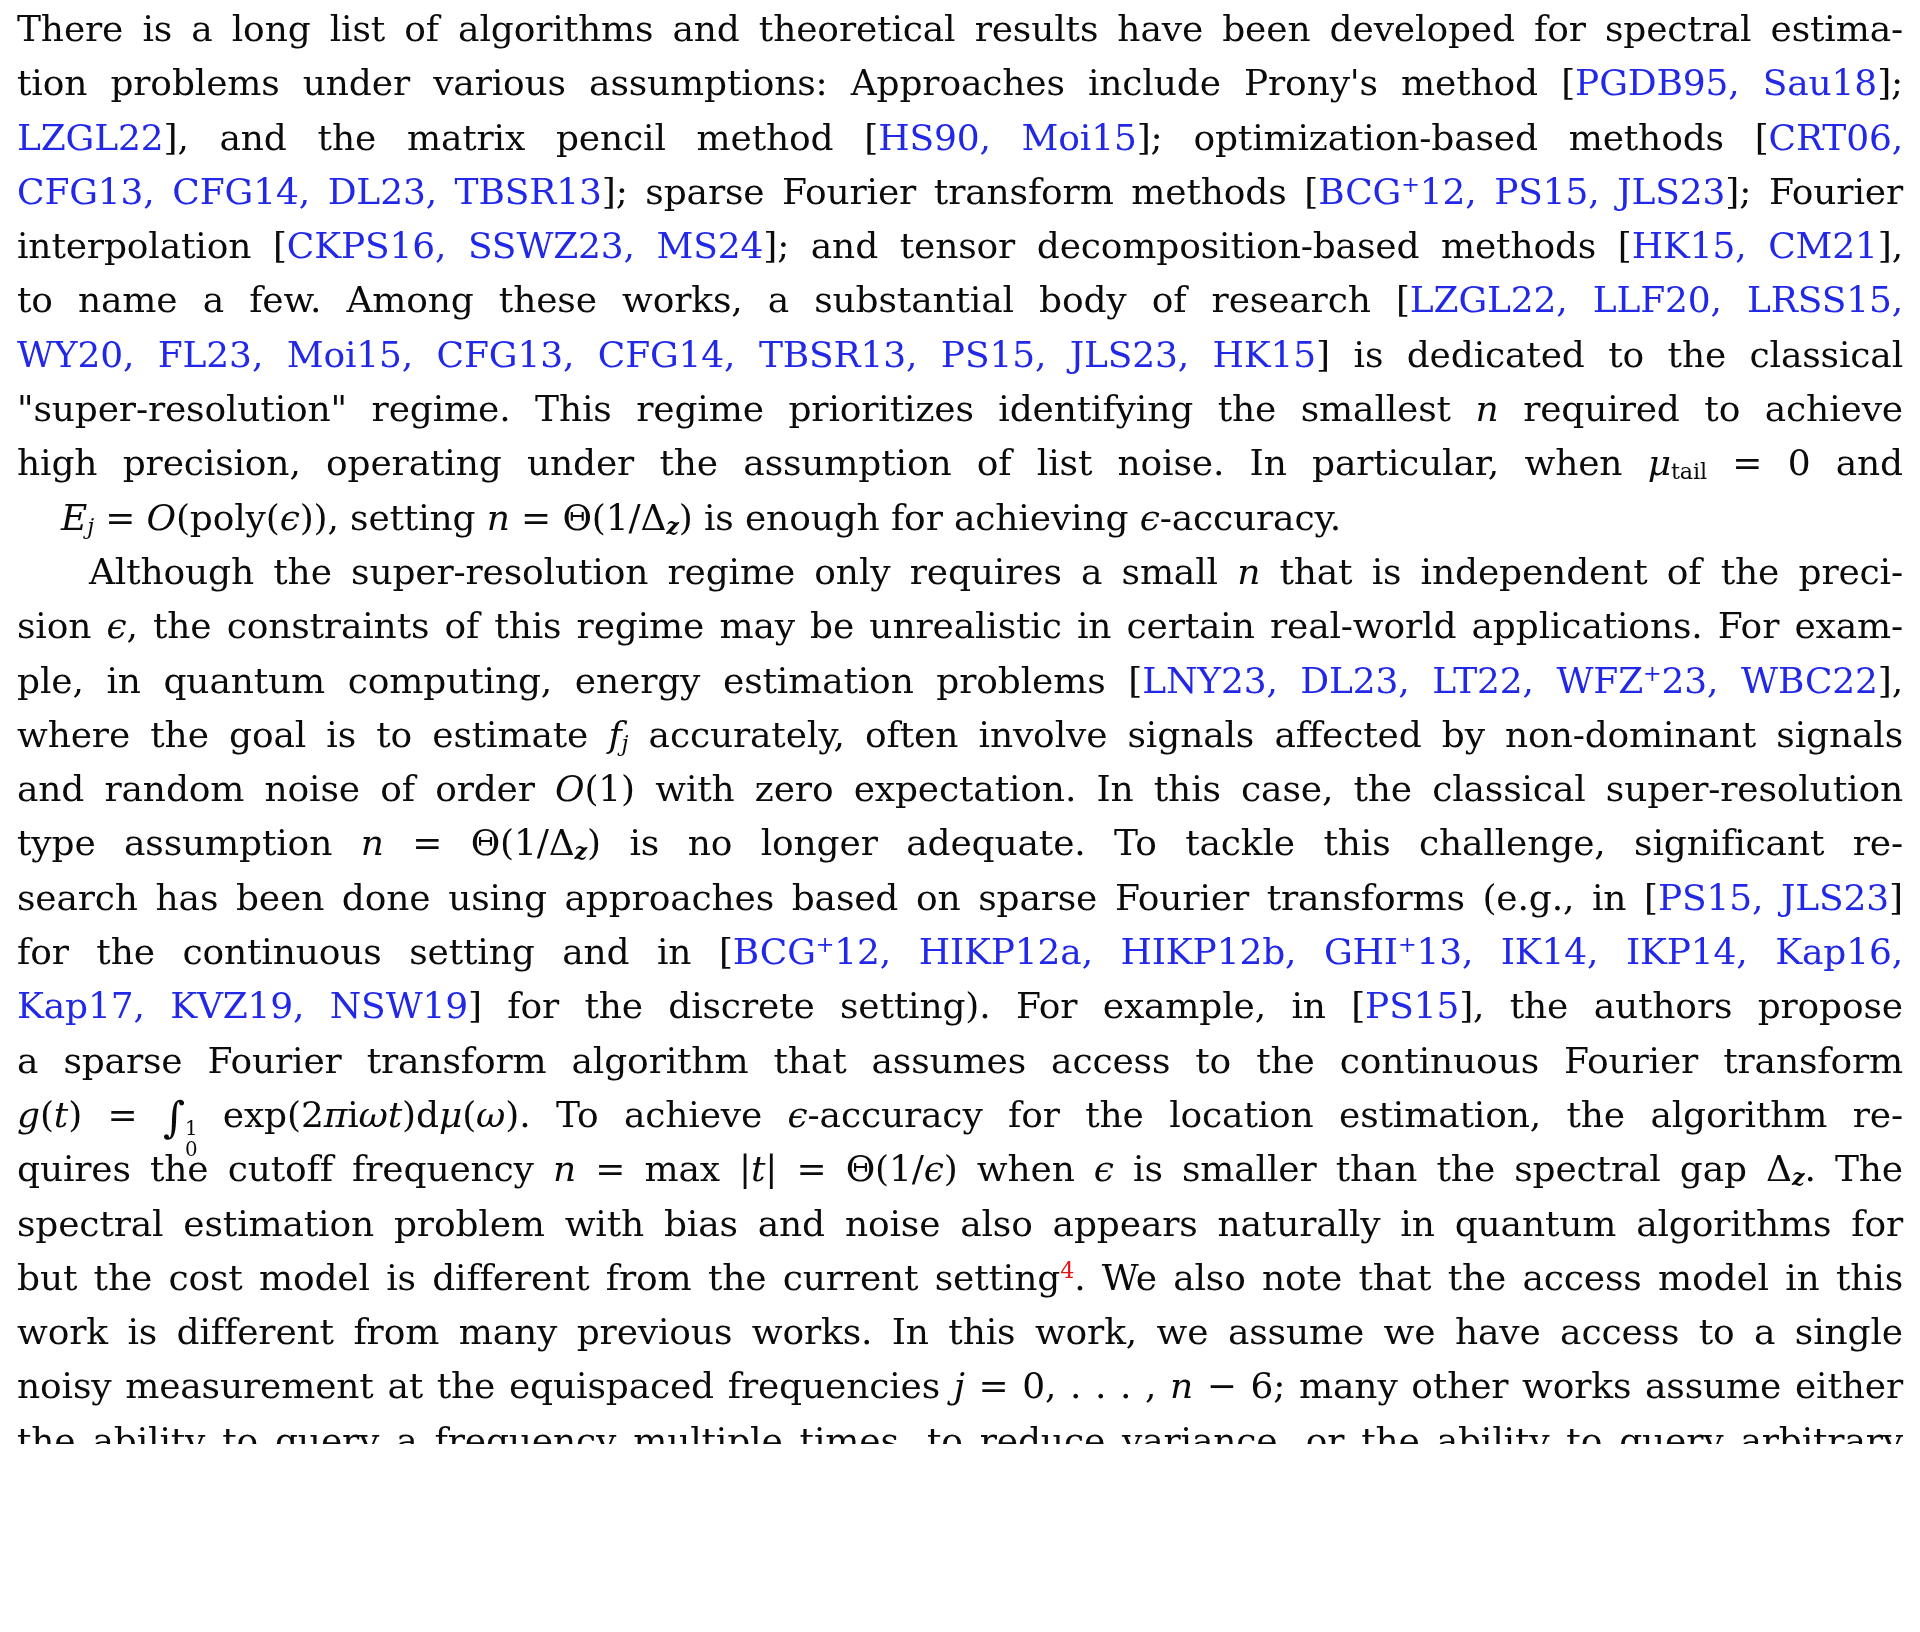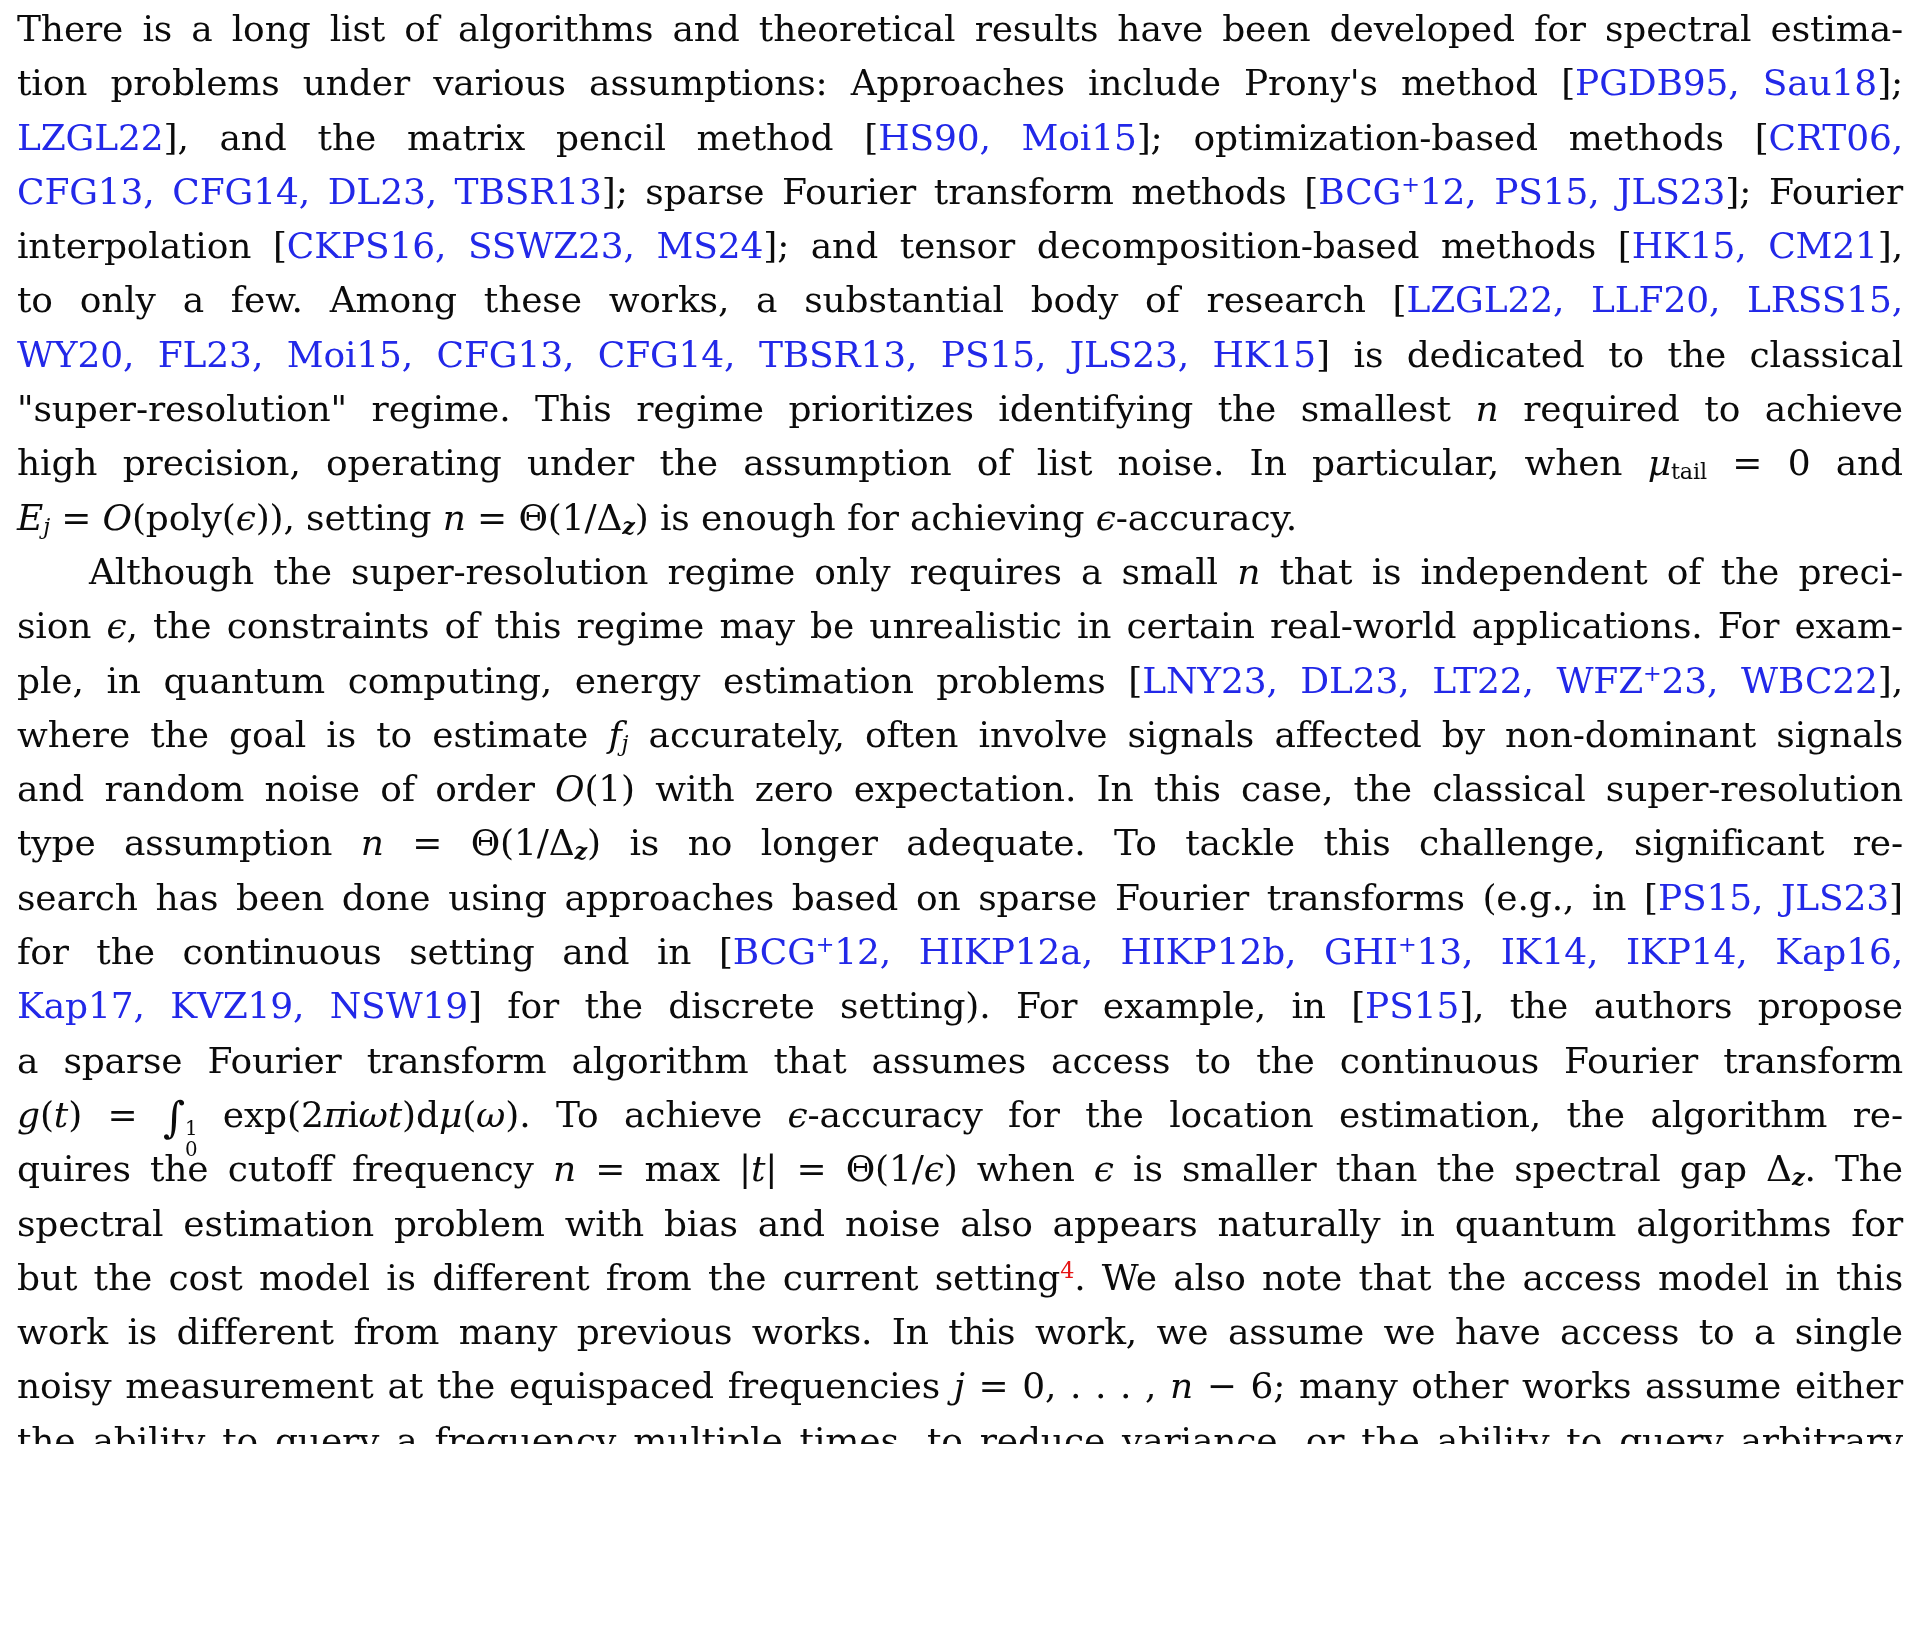--- a/index.html
+++ b/index.html
@@ -15,21 +15,21 @@
     padding:2px 17px 0 17px;background:var(--bg);overflow:hidden;
   }
   .line{
     font-family:"DejaVu Serif","DejaVu Sans","Liberation Serif",serif;
     font-size:36px;color:var(--ink);
     line-height:54.3px;height:54.3px;
     text-align:justify;text-align-last:justify;
     letter-spacing:-0.15px;
     white-space:normal;
   }
-  .line.lastline{text-align-last:left;}
+  .line.lastline{text-align-last:left;margin-left:44px;}
   .indent{display:inline-block;width:72px;}
   .t{color:var(--ink);}
   .lk{color:var(--link);}
   .sup{font-size:0.62em;vertical-align:0.52em;line-height:0;}
   .sb{font-size:0.62em;vertical-align:-0.18em;line-height:0;}
   .m{font-style:italic;font-family:"DejaVu Serif","DejaVu Sans",serif;}
   .rm{font-style:normal;}
   .bz{font-weight:bold;}
   .fn{color:var(--fnred);}
   .cal{font-style:italic;}
@@ -45,21 +45,21 @@
 <body>
 
 <div class="page">
   <div>
       <div>
         <div class="line"><span class="t">There is a long list of algorithms and theoretical results have been developed for spectral estima-</span></div>
         <div class="line"><span class="t">tion problems under various assumptions: Approaches include Prony's method [</span><span class="lk">PGDB95, Sau18</span><span class="t">];</span></div>
         <div class="line"><span class="lk">LZGL22</span><span class="t">], and the matrix pencil method [</span><span class="lk">HS90, Moi15</span><span class="t">]; optimization-based methods [</span><span class="lk">CRT06,</span></div>
         <div class="line"><span class="lk">CFG13, CFG14, DL23, TBSR13</span><span class="t">]; sparse Fourier transform methods [</span><span class="lk">BCG</span><span class="lk sup">+</span><span class="lk">12, PS15, JLS23</span><span class="t">]; Fourier</span></div>
         <div class="line"><span class="t">interpolation [</span><span class="lk">CKPS16, SSWZ23, MS24</span><span class="t">]; and tensor decomposition-based methods [</span><span class="lk">HK15, CM21</span><span class="t">],</span></div>
-        <div class="line"><span class="t">to only a few.  Among these works, a substantial body of research [</span><span class="lk">LZGL22, LLF20, LRSS15,</span></div>
+        <div class="line"><span class="t">to name a few.  Among these works, a substantial body of research [</span><span class="lk">LZGL22, LLF20, LRSS15,</span></div>
         <div class="line"><span class="lk">WY20, FL23, Moi15, CFG13, CFG14, TBSR13, PS15, JLS23, HK15</span><span class="t">] is dedicated to the classical</span></div>
         <div class="line"><span class="t">"super-resolution" regime.  This regime prioritizes identifying the smallest </span><span class="m">n</span><span class="t"> required to achieve</span></div>
         <div class="line"><span class="t">high precision, operating under the assumption of list noise.  In particular, when </span><span class="m">μ</span><span class="sb rm">tail</span><span class="t"> = 0 and</span></div>
         <div class="line lastline"><span class="m">E</span><span class="m sb">j</span><span class="t"> = </span><span class="m cal">O</span><span class="t">(poly(</span><span class="m">ϵ</span><span class="t">)), setting </span><span class="m">n</span><span class="t"> = Θ(1/Δ</span><span class="m sb bz">z</span><span class="t">) is enough for achieving </span><span class="m">ϵ</span><span class="t">-accuracy.</span></div>
       </div>
       <div>
         <div class="line"><span class="indent"></span><span class="t">Although the super-resolution regime only requires a small </span><span class="m">n</span><span class="t"> that is independent of the preci-</span></div>
         <div class="line"><span class="t">sion </span><span class="m">ϵ</span><span class="t">, the constraints of this regime may be unrealistic in certain real-world applications. For exam-</span></div>
         <div class="line"><span class="t">ple, in quantum computing, energy estimation problems [</span><span class="lk">LNY23, DL23, LT22, WFZ</span><span class="lk sup">+</span><span class="lk">23, WBC22</span><span class="t">],</span></div>
         <div class="line"><span class="t">where the goal is to estimate </span><span class="m">f</span><span class="m sb">j</span><span class="t"> accurately, often involve signals affected by non-dominant signals</span></div>

